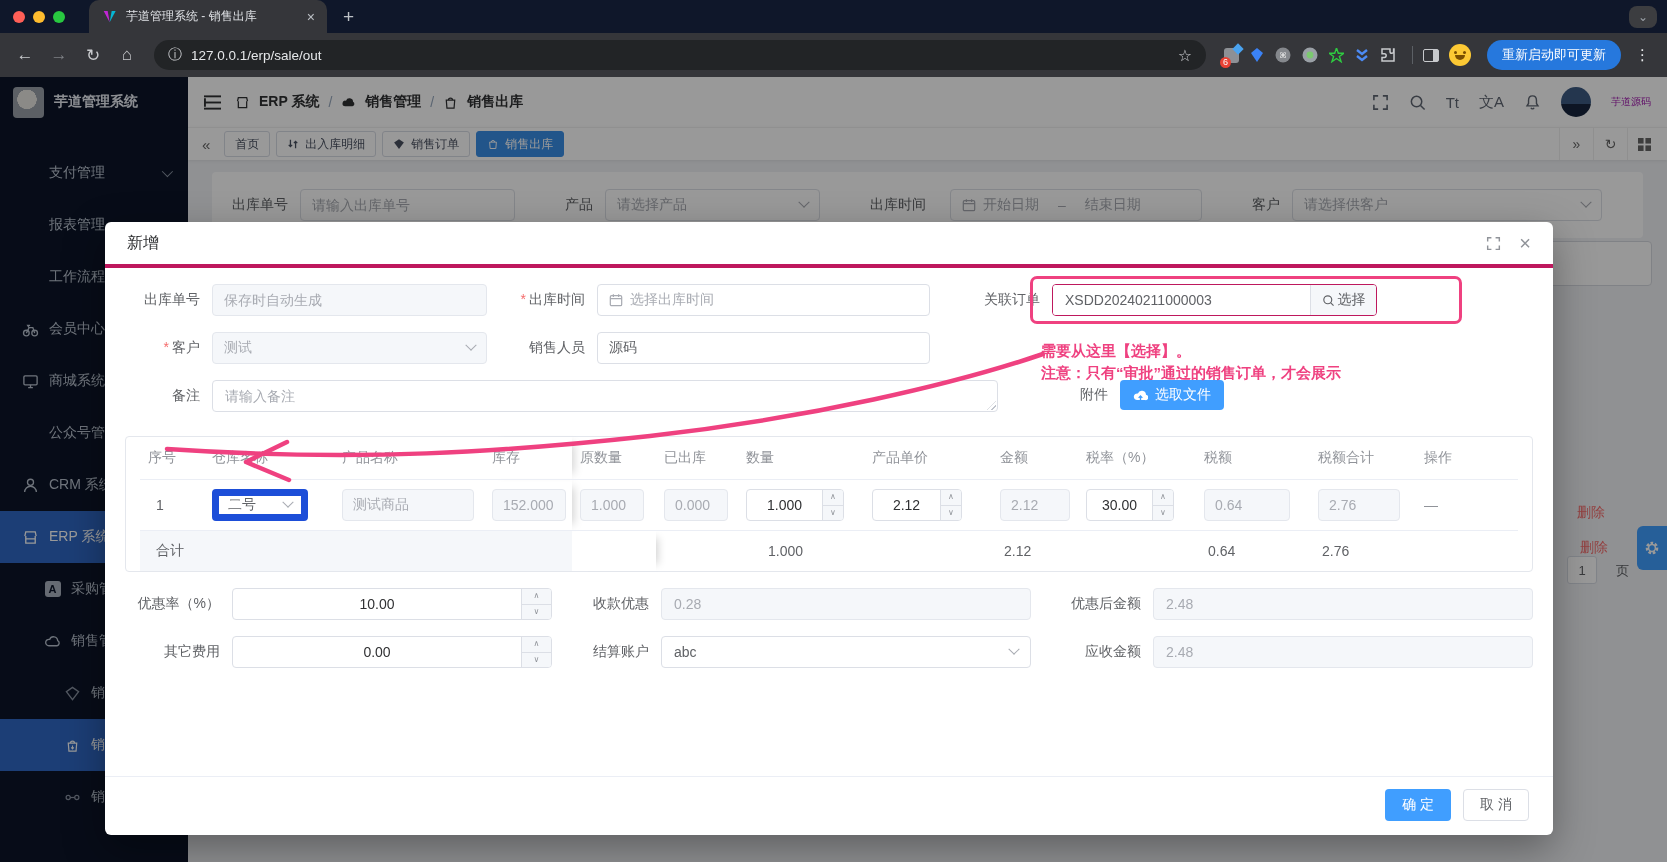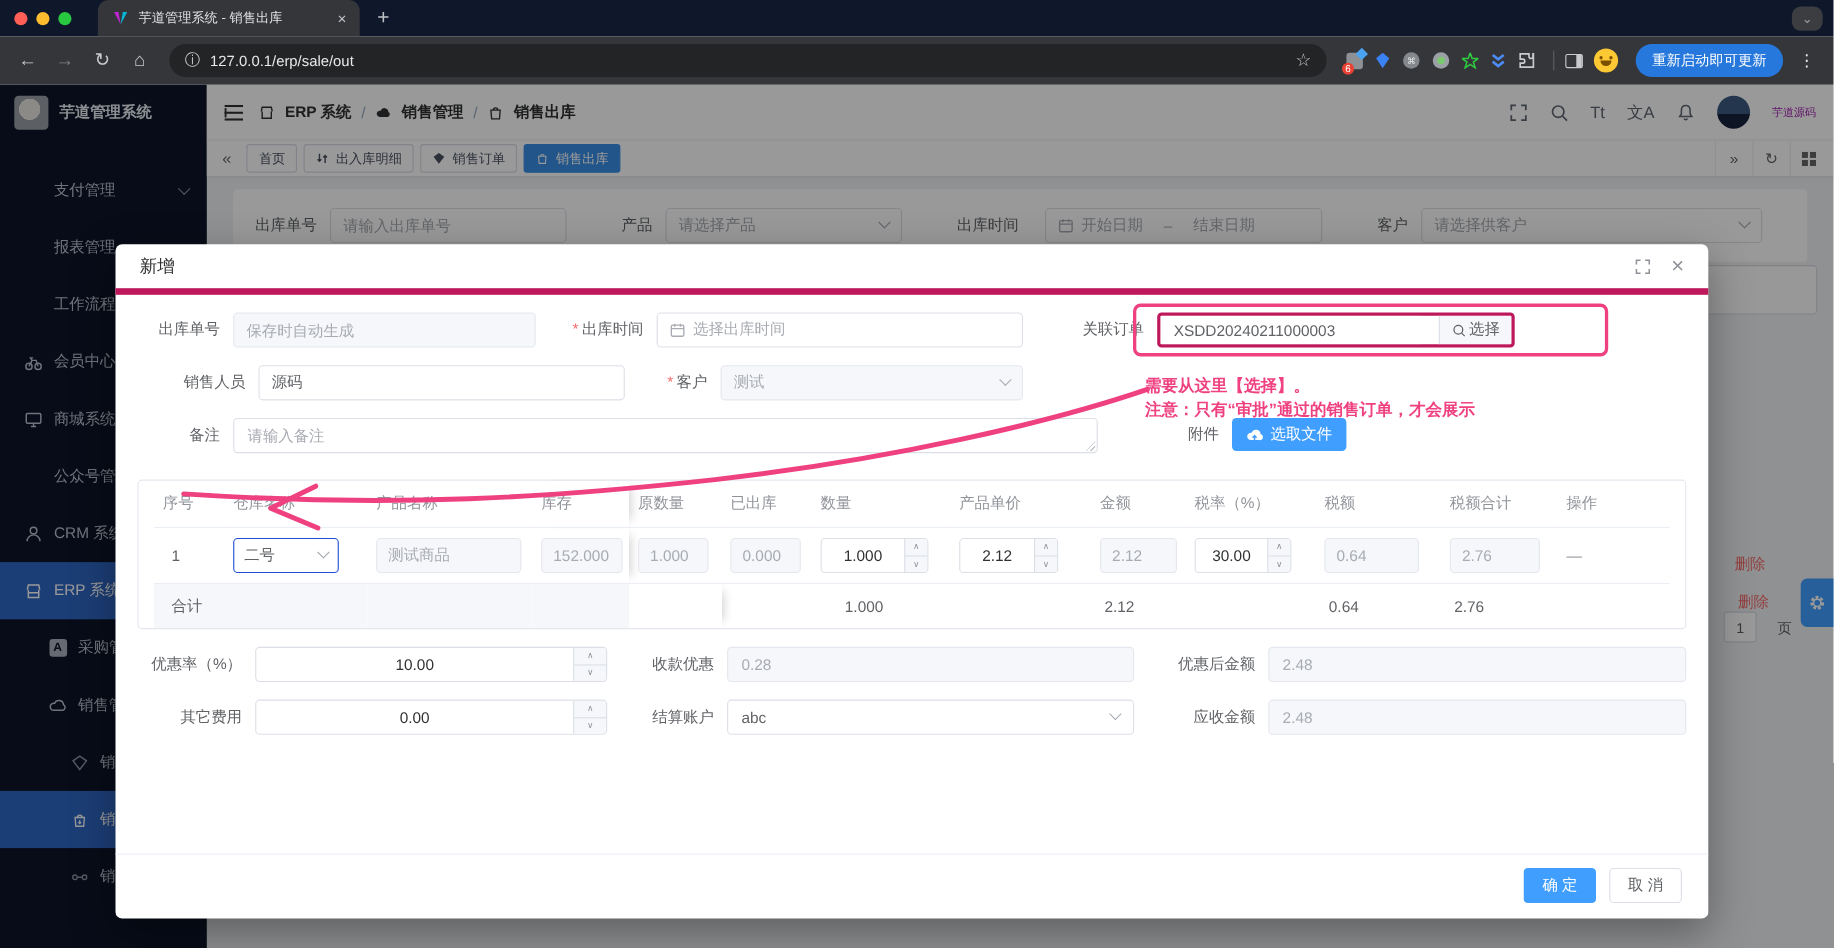--- a/index.html
+++ b/index.html
@@ -78,35 +78,35 @@
 .ph{color:#a8abb2;white-space:nowrap;}
 .cv{width:8px;height:8px;border-right:1.4px solid #a8abb2;border-bottom:1.4px solid #a8abb2;transform:rotate(45deg) translate(-2px,-2px);flex-shrink:0;margin-left:auto;}
 .bg-del{position:absolute;color:#f56c6c;font-size:14px;}
 .bg-pagebox{position:absolute;width:30px;height:28px;border:1px solid #d8dce5;background:#fff;border-radius:3px;display:flex;align-items:center;justify-content:center;color:#606266;font-size:13px;}
 .bg-pageword{position:absolute;color:#606266;font-size:13px;}
 .gear-tab{position:absolute;right:0;top:366px;width:30px;height:44px;background:#409eff;border-radius:6px 0 0 6px;display:flex;align-items:center;justify-content:center;}
 .bg-box{position:absolute;top:81px;right:15px;width:180px;height:45px;border:1px solid #d6d9df;border-radius:4px;background:#fdfdfd;}
 
 .overlay{position:absolute;inset:0;background:rgba(0,0,0,.4);z-index:50;}
 .modal{position:absolute;left:105px;top:145px;width:1448px;height:613px;background:#fff;border-radius:6px;box-shadow:0 14px 40px rgba(0,0,0,.35);z-index:60;display:flex;flex-direction:column;}
-.modal-h{height:46px;display:flex;align-items:center;padding:0 22px;border-bottom:6px solid #be185d;flex-shrink:0;}
+.modal-h{height:46px;display:flex;align-items:center;padding:0 22px;border-bottom:4px solid #be185d;flex-shrink:0;}
 .modal-title{font-size:16px;color:#303133;}
 .mh-tools{margin-left:auto;display:flex;align-items:center;gap:18px;color:#8a8f99;}
 .mh-close{font-size:20px;line-height:1;color:#909399;}
 .modal-body{flex:1;position:relative;padding:16px 20px 0;}
 .frow{display:flex;align-items:flex-start;margin-bottom:16px;}
 .fg{display:flex;align-items:center;}
 .flbl{color:#606266;text-align:right;padding-right:12px;white-space:nowrap;}
 .req{color:#f56c6c;margin-right:3px;}
 .w1{width:87px;}.w2{width:110px;}
 .fld1{width:275px;}.fld2{width:333px;}
 .dis{background:#f5f7fa!important;border-color:#e4e7ed!important;}
 .dis input,.dis .val{color:#a8abb2;}
 .val{color:#606266;}
-.igroup{display:flex;width:325px;height:32px;border:3px solid #be185d;border-radius:4px;overflow:hidden;background:#fff;gap:16px;}
+.igroup{display:flex;width:325px;height:32px;border:1px solid #be185d;border-radius:4px;overflow:hidden;background:#fff;gap:16px;}
 .igroup input{flex:1;border:none;outline:none;padding:0 12px;font-size:14px;color:#606266;min-width:0;font-family:inherit;}
 .append-btn{width:66px;border-left:1px solid #dcdfe6;background:#f5f7fa;display:flex;align-items:center;justify-content:center;gap:3px;color:#606266;font-size:14px;}
 .ta{width:786px;height:32px;position:relative;}
 .ta input{width:100%;height:100%;border:1px solid #dcdfe6;border-radius:4px;padding:0 12px;font-size:14px;color:#606266;outline:none;font-family:inherit;}
 .ta input::placeholder{color:#a8abb2;}
 .ta::after{content:"";position:absolute;right:2px;bottom:2px;width:9px;height:9px;background:repeating-linear-gradient(135deg,transparent 0 2px,#c0c4cc 2px 3.4px);clip-path:polygon(100% 0,0 100%,100% 100%);}
 .btn-upload{height:30px;background:#409eff;color:#fff;border-radius:4px;padding:0 13px;display:flex;align-items:center;gap:7px;font-size:14px;}
 .pink-box{position:absolute;left:925px;top:8px;width:432px;height:48px;border:3px solid #ef4180;border-radius:7px;pointer-events:none;}
 .ann{position:absolute;left:936px;top:72px;color:#ef4180;font-size:15px;line-height:22px;font-weight:bold;}
 .ann-arrow{position:absolute;inset:0;pointer-events:none;}
@@ -114,21 +114,21 @@
 .panel{margin-top:24px;border:1px solid #e4e7ed;border-radius:4px;padding:0 14px;}
 .ptab-row{border-bottom:1px solid #e4e7ed;margin:0 -14px;padding:0 16px;}
 .ptab{display:inline-block;padding:11px 2px 9px;margin-bottom:-1px;color:#409eff;border-bottom:2px solid #409eff;font-size:14px;}
 table.ptable{width:100%;border-collapse:collapse;table-layout:fixed;}
 .ptable th{font-weight:normal;color:#909399;text-align:left;padding:12px 8px;border-bottom:1px solid #ebeef5;white-space:nowrap;font-size:14px;}
 .ptable td{padding:9px 8px;color:#606266;border-bottom:1px solid #ebeef5;font-size:14px;}
 .ptable tr.totalr td{border-bottom:none;padding:11px 8px;}
 .ptable td.tg{background:#f5f7fa;}
 .ptable th:nth-child(4),.ptable td:nth-child(4){box-shadow:9px 0 9px -7px rgba(0,0,0,.18);}
 .cinp{height:32px;border:1px solid #e4e7ed;border-radius:4px;background:#f5f7fa;display:flex;align-items:center;padding:0 10px;color:#a8abb2;}
-.csel{height:32px;border:1px solid #1d4ed8;border-radius:4px;background:#fff;display:flex;align-items:center;padding:0 9px;color:#606266;gap:4px;}
+.csel{height:32px;border:7px solid #1d4ed8;border-radius:4px;background:#fff;display:flex;align-items:center;padding:0 9px;color:#606266;gap:4px;}
 .num{display:flex;height:32px;border:1px solid #dcdfe6;border-radius:4px;background:#fff;overflow:hidden;}
 .num .nv{flex:1;display:flex;align-items:center;justify-content:center;color:#303133;min-width:0;}
 .steps{width:21px;border-left:1px solid #dcdfe6;display:flex;flex-direction:column;background:#f5f7fa;flex-shrink:0;}
 .steps span{flex:1;display:flex;align-items:center;justify-content:center;color:#909399;font-size:8px;line-height:1;}
 .steps span:first-child{border-bottom:1px solid #dcdfe6;}
 
 .srow{display:flex;align-items:center;margin-top:16px;}
 .slbl{color:#606266;text-align:right;padding-right:12px;white-space:nowrap;}
 .sl1{width:107px;}.sl2{width:97px;margin-left:12px;}.sl3{width:122px;}
 .sf1{width:320px;}.sf2{width:370px;}.sf3{width:380px;}
@@ -488,31 +488,31 @@
                   <path d="M12.2 12.2 L16 16" stroke="#606266" stroke-width="1.6"></path>
                 </svg>
               <span>选择</span>
             </span>
           </span>
         </div>
       </div>
 
       <div class="frow">
         <div class="fg">
-          <span class="flbl w2">销售人员</span>
-          <label class="inp fld2">
-              <input value="源码" style="">
-            </label>
-        </div>
-        <div class="fg">
           <span class="flbl w1"><span class="req">*</span><span>客户</span></span>
           <span class="inp dis fld1">
               <span style="color:#a8abb2;">测试</span>
               <span class="cv"></span>
             </span>
+        </div>
+        <div class="fg">
+          <span class="flbl w2">销售人员</span>
+          <label class="inp fld2">
+              <input value="源码" style="">
+            </label>
         </div>
       </div>
 
       <div class="frow">
         <div class="fg">
           <span class="flbl w1">备注</span>
           <span class="ta"><input placeholder="请输入备注" style=""></span>
         </div>
         <div class="fg" style="margin-left:74px;">
           <span class="flbl" style="width:48px;">附件</span>

